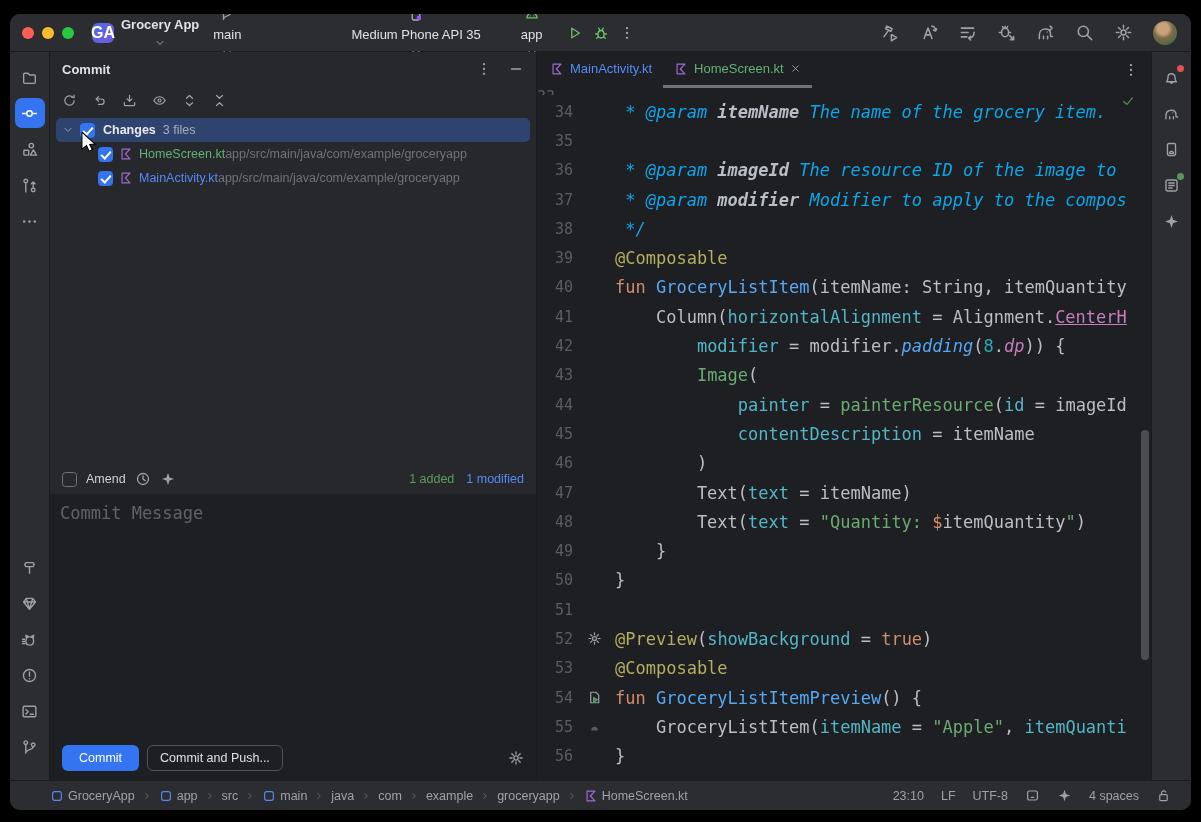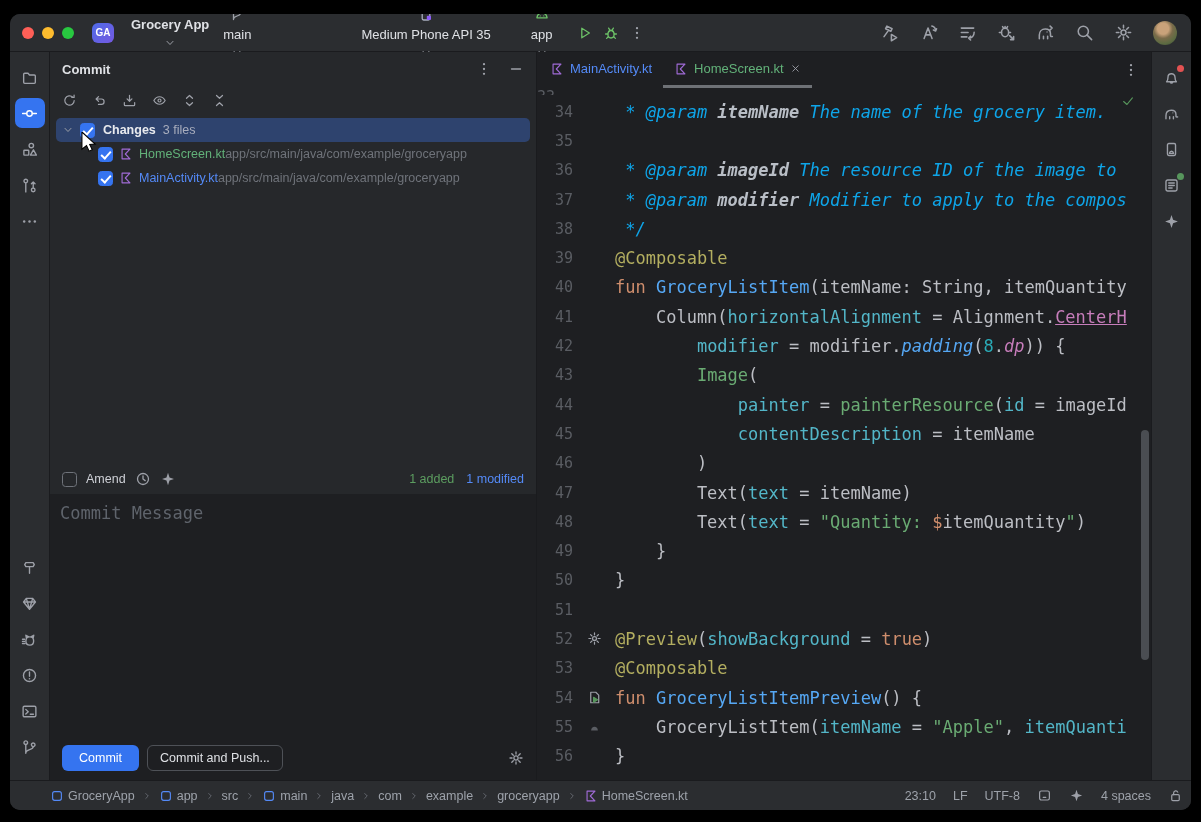--- a/index.html
+++ b/index.html
@@ -10,22 +10,22 @@
             display:flex; flex-direction:column; }
 
   
   .titlebar { height:38px; flex:0 0 38px; display:flex; align-items:center;
               padding:0 14px 0 12px; background:#2B2D30; border-bottom:1px solid #1A1B1E;
               color:#DFE1E5; font-size:13px; }
   .traffic { display:flex; gap:8px; margin-right:18px; }
   .tl { width:12px; height:12px; border-radius:50%; }
   .tl.red{background:#FF5F57;} .tl.yellow{background:#FEBC2E;} .tl.green{background:#28C840;}
   .ga-badge { width:22px; height:20px; border-radius:6px; background:linear-gradient(135deg,#4F6BE8,#7459E0);
-              color:#fff; font-size:10px; font-weight:bold; display:flex; align-items:center;
-              justify-content:center; margin-right:17px; }
+              color:#fff; font-size:16px; font-weight:bold; display:flex; align-items:center;
+              justify-content:center; margin-right:7px; }
   .tb-group { display:flex; align-items:center; gap:5px; margin-right:14px; cursor:default;flex-direction:column; }
   .tb-group .name { font-weight:bold; }
   .i { display:inline-flex; align-items:center; justify-content:center; color:#9DA0A8; }
   .i svg { width:16px; height:16px; }
   .i.small svg { width:12px; height:12px; }
   .i.green { color:#6CC067; }
   .i.purple-accent { color:#A8ADBD; }
   .device-group { margin-left:96px; }
   .run-group { margin-left:26px; }
   .play-btn, .debug-btn { margin-left:10px; }
@@ -119,21 +119,21 @@
   .c-prop { color:#C77DBB; text-decoration:underline; }
   .c-def { color:#BCBEC4; }
   .c-grn { color:#6AAB73; }
   .inspect-check { position:absolute; top:6px; right:16px; color:#57965C; }
   .inspect-check svg { width:14px; height:14px; }
   .vscroll { position:absolute; right:2px; top:342px; width:8px; height:230px;
              background:#4A4D52; border-radius:4px; }
 
   
   .statusbar { height:30px; flex:0 0 30px; background:#2B2D30; border-top:1px solid #1A1B1E;
-               display:flex; align-items:center; padding:0 8px 0 40px; font-size:12.5px; color:#9DA2AA; }
+               display:flex; align-items:center; padding:0 20px 0 40px; font-size:12.5px; color:#9DA2AA; }
   .crumbs { display:flex; align-items:center; gap:7px; }
   .crumb { display:flex; align-items:center; gap:4px; cursor:default; }
   .crumb .i svg { width:14px; height:14px; }
   .crumb .i.module { color:#548AF7; }
   .crumb-sep { color:#6F737A; }
   .crumb-sep svg { width:10px; height:10px; }
   .sb-right { margin-left:auto; display:flex; align-items:center; gap:17px; }
   .sb-right .i svg { width:15px; height:15px; }
 
   .cursor-arrow { position:absolute; left:70px; top:118px; z-index:50; pointer-events:none; }

